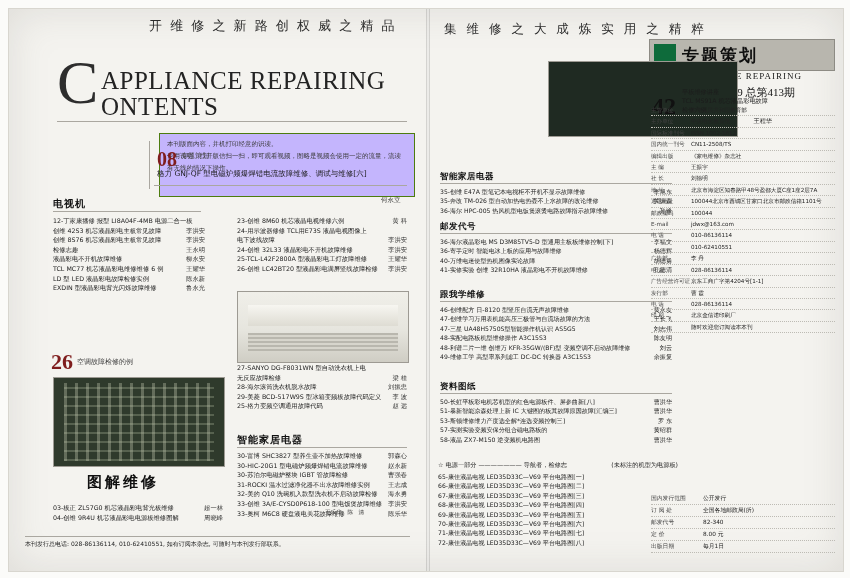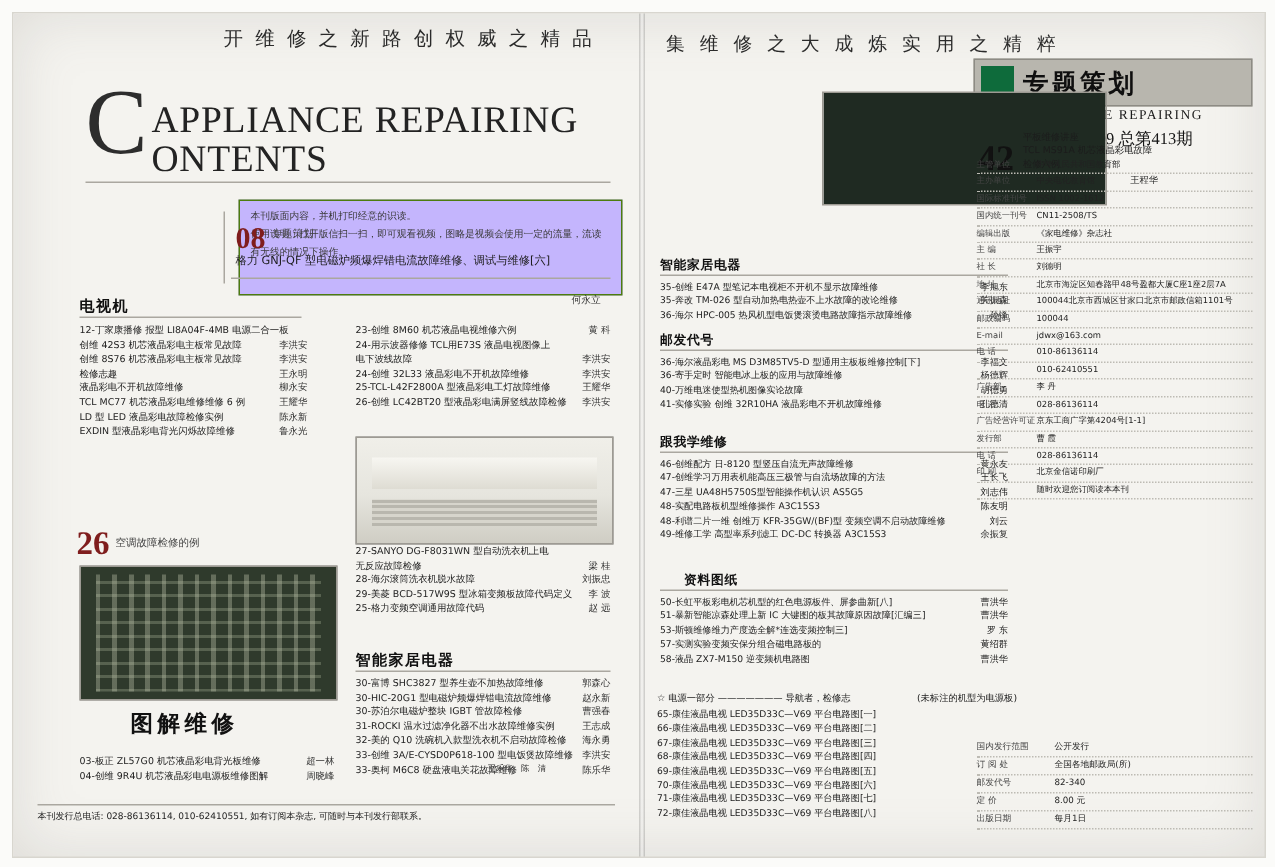--- a/index.html
+++ b/index.html
@@ -200,21 +200,21 @@
     <div class="hr-thin" style="left:10px;top:292px;width:232px;"></div>
     <div class="col" style="left:10px;top:296px;width:232px;">
       <div class="rentry"><span>46-创维配方  日-8120 型竖压自流无声故障维修</span><span class="au">黄永友</span></div>
       <div class="rentry"><span>47-创维学习万用表机能高压三极管与自流场故障的方法</span><span class="au">王长飞</span></div>
       <div class="rentry"><span>47-三星 UA48H5750S型智能操作机认识 AS5G5</span><span class="au">刘志伟</span></div>
       <div class="rentry"><span>48-实配电路板机型维修操作 A3C15S3</span><span class="au">陈友明</span></div>
       <div class="rentry"><span>48-利谱二片一维  创维万 KFR-35GW/(BF)型 变频空调不启动故障维修</span><span class="au">刘云</span></div>
       <div class="rentry"><span>49-维修工学  高型率系列滤工 DC-DC 转换器 A3C15S3</span><span class="au">余振复</span></div>
     </div>
 
-    <div class="subhead" style="left:26px;top:372px;">资料图纸</div>
+    <div class="subhead" style="left:10px;top:372px;">资料图纸</div>
     <div class="hr-thin" style="left:10px;top:384px;width:232px;"></div>
     <div class="col" style="left:10px;top:388px;width:232px;">
       <div class="rentry"><span>50-长虹平板彩电机芯机型的红色电源板件、屏参曲新[八]</span><span class="au">曹洪华</span></div>
       <div class="rentry"><span>51-暴新智能凉森处理上新 IC 大键图的板其故障原因故障[汇编三]</span><span class="au">曹洪华</span></div>
       <div class="rentry"><span>53-斯顿维修维力产度选全解*连选变频控制三]</span><span class="au">罗  东</span></div>
       <div class="rentry"><span>57-实测实验变频安保分组合磁电路板的</span><span class="au">黄绍群</span></div>
       <div class="rentry"><span>58-液晶 ZX7-M150 逆变频机电路图</span><span class="au">曹洪华</span></div>
     </div>
 
     <div class="tvlist">

